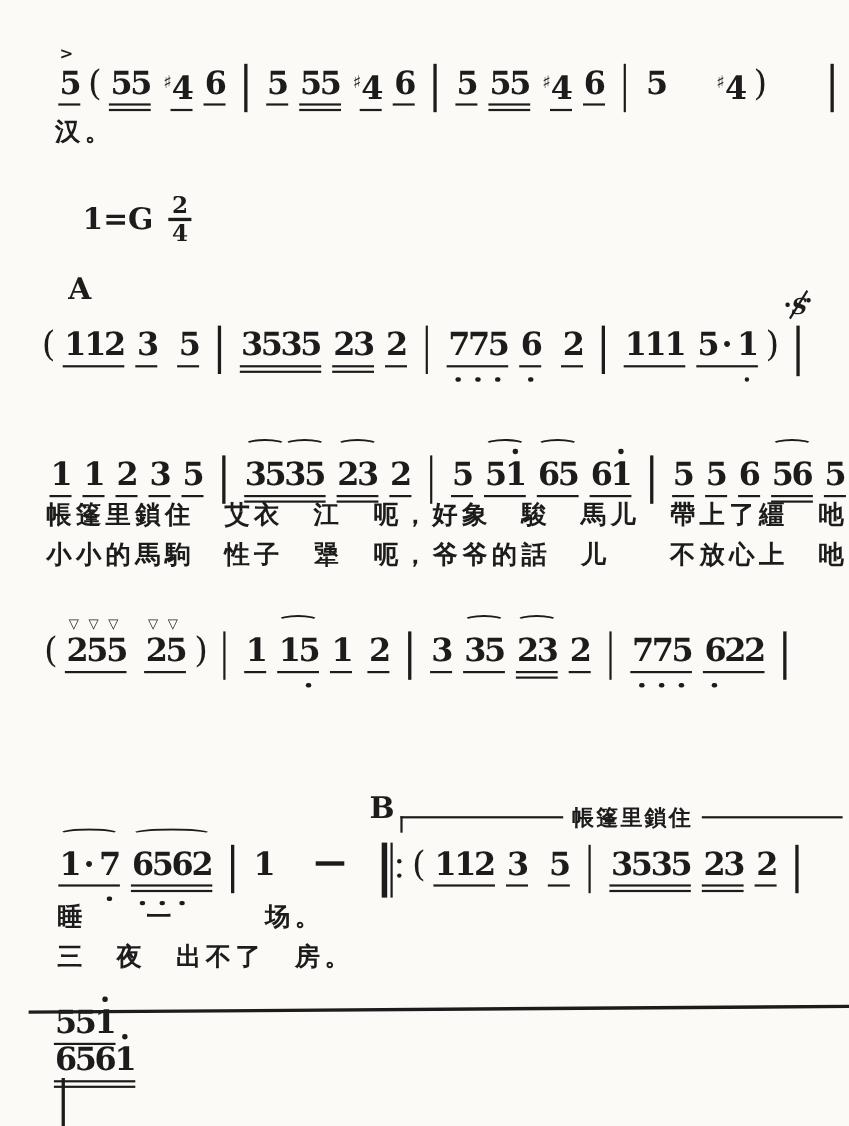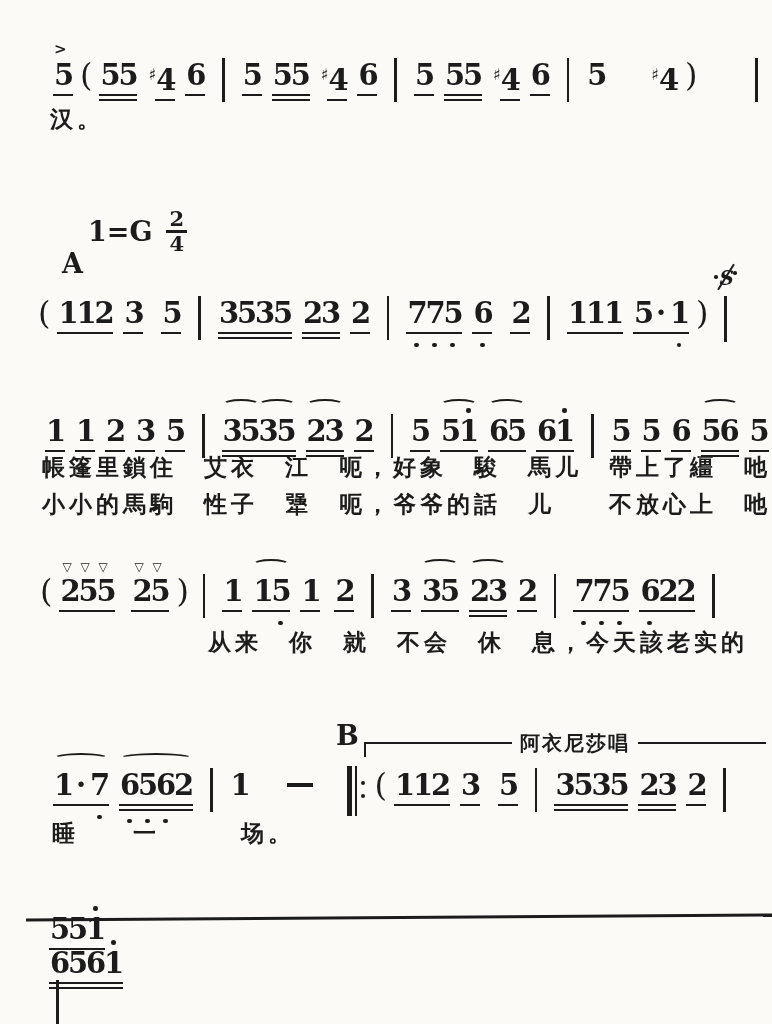--- a/index.html
+++ b/index.html
@@ -199,37 +199,37 @@
       <span class="bar"></span>
       <span class="note"><span class="digits"><span class="d">3</span><span class="d">3</span><span class="d">5</span><i class="l1"></i></span></span>
       <span class="sp" style="width: 10px;"></span>
       <span class="note"><span class="digits"><span class="d">2</span><span class="d">3</span><i class="l1"></i><i class="l2"></i></span></span>
       <span class="note"><span class="digits"><span class="d">2</span><i class="l1"></i></span></span>
       <span class="bar"></span>
     </div>
 
   <div class="lyric" style="left:50px;top:104px;">汉。</div>
 
-  <div class="keysig" style="left:88px;top:176px;margin-top:32px;">
+  <div class="keysig" style="left:75px;top:176px;">
     <span>1=G</span>
     <span class="frac">
       <span class="num">2</span>
       <span class="den">4</span>
     </span>
   </div>
 
   <div class="seclabel" style="left:62px;top:248px;">A</div>
   <div class="seclabel" style="left:336px;top:720px;">B</div>
 
 
   <div class="lyric" style="left:42px;top:452px;">帳篷里鎖住　艾衣　江　呃，好象　駿　馬儿　帶上了繮　吔；</div>
   <div class="lyric" style="left:42px;top:489px;">小小的馬駒　性子　犟　呃，爷爷的話　儿　　不放心上　吔；</div>
 
-  <div class="lyric" style="left:208px;top:627px;">从来　你　就　不会　休　息，今天該老实的</div>
 
   <div class="freebox"></div>
-  <div class="freelabel">阿衣尼莎唱</div>
+  <div class="freelabel">帳篷里鎖住</div>
 
   <div class="lyric" style="left:52px;top:818px;">睡　　一　　　场。</div>
+  <div class="lyric" style="left:52px;top:854px;">三　夜　出不了　房。</div>
 
   <div class="longrule"></div>
 
 </div>
 
 </body></html>

